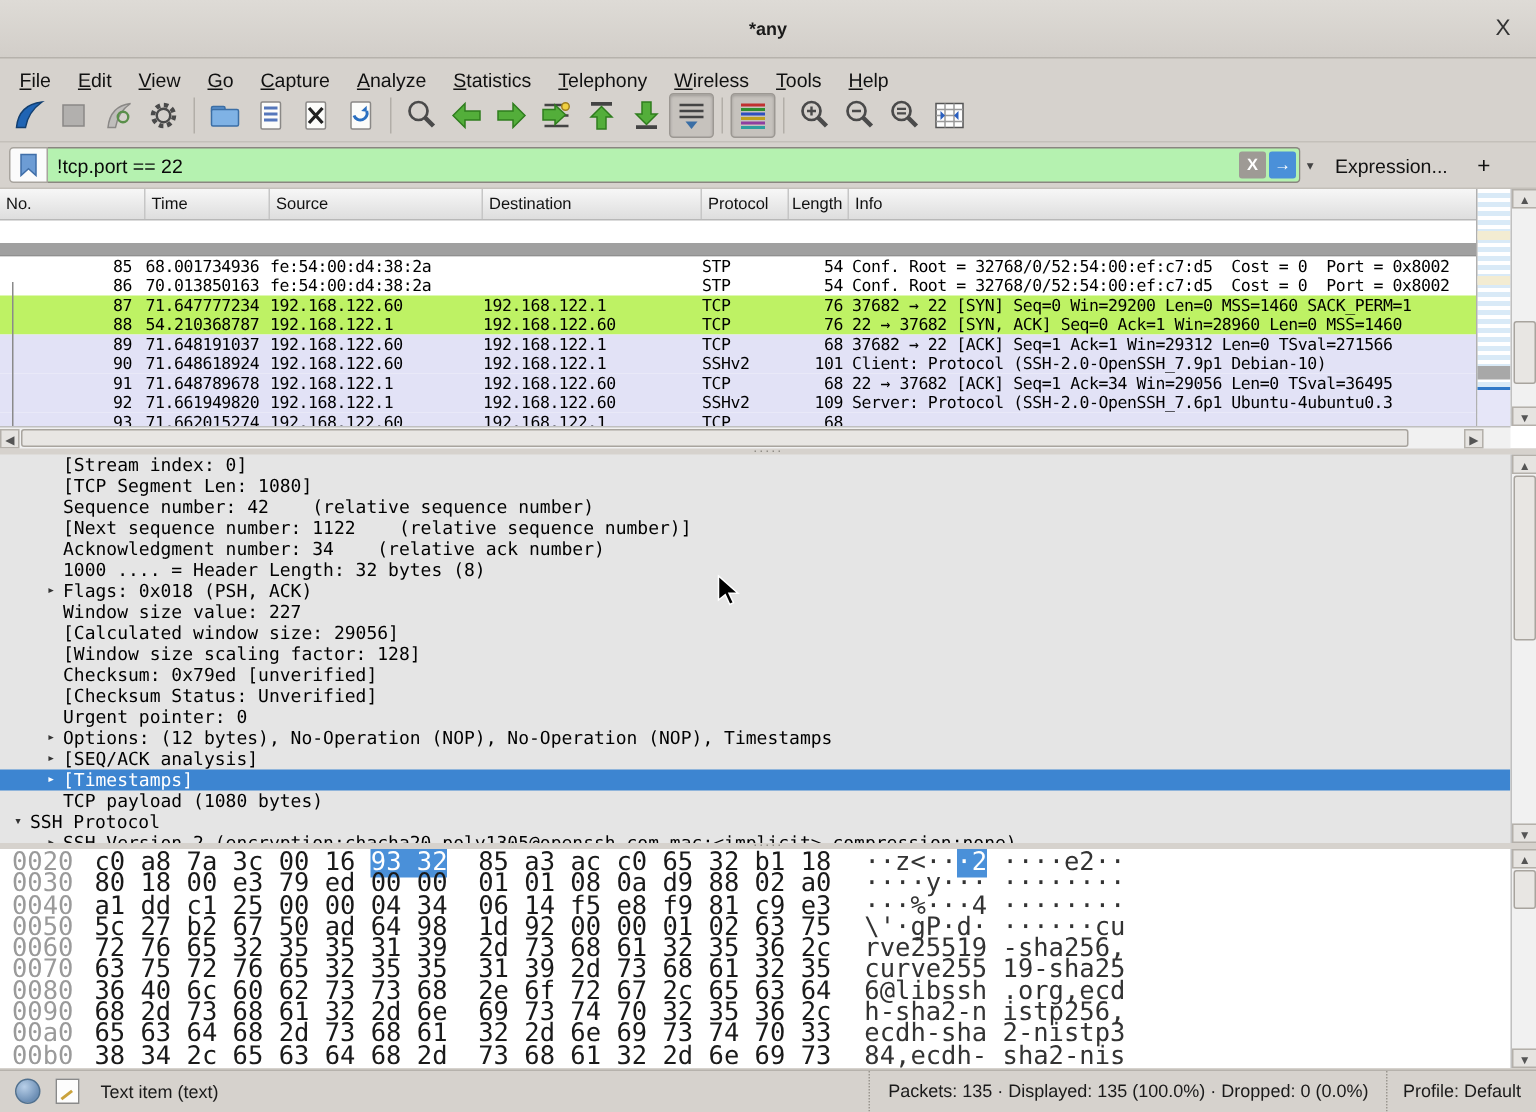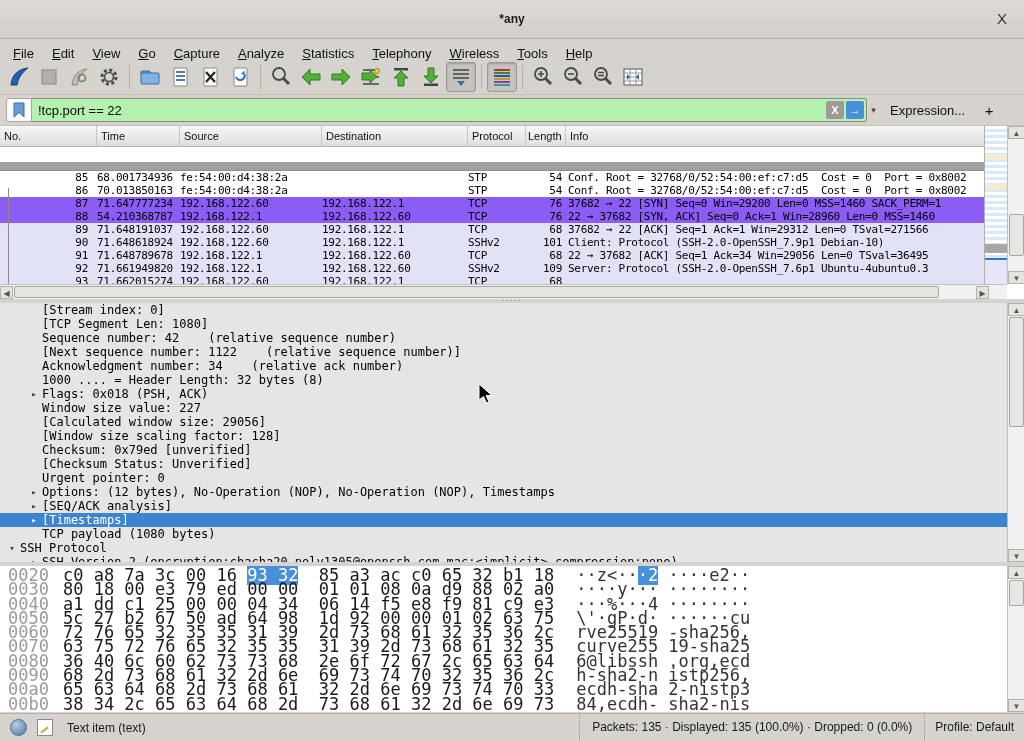--- a/index.html
+++ b/index.html
@@ -47,21 +47,21 @@
   #packetlist{left:0;top:126px;width:1024px;height:173px;background:#fff;}
   #pl-header{left:0;top:0;width:984px;height:20px;display:flex;
     background:linear-gradient(#f7f7f7,#dedede);border-bottom:1px solid #b8b8b8;}
   .pl-hcell{font-size:11px;color:#111;line-height:20px;padding-left:4px;box-sizing:border-box;
     border-right:1px solid #c6c6c6;overflow:hidden;white-space:nowrap;flex:0 0 auto;}
   #pl-rows{left:0;top:20px;width:984px;height:138px;overflow:hidden;
     font-family:"DejaVu Sans Mono",monospace;font-size:11px;letter-spacing:-0.3px;margin-top:16px;}
   #pl-sliver{height:8px;background:#a0a0a0;border-bottom:1px solid #909090;}
   .pl-row{height:13px;display:flex;white-space:pre;align-items:center;}
   .pl-row.white{background:#ffffff;color:#000;}
-  .pl-row.gray{background:#8b5cf6;color:#000;}
+  .pl-row.gray{background:#bef264;color:#000;}
   .pl-row.lavender{background:#e2e2f6;color:#000;}
   .pl-row.selected{background:#3179c8;color:#ffffff;}
   .c-no{width:97px;text-align:right;padding-right:9px;box-sizing:border-box;flex:0 0 auto;}
   .c-time{width:83px;flex:0 0 auto;overflow:hidden;}
   .c-src{width:142px;flex:0 0 auto;overflow:hidden;}
   .c-dst{width:146px;flex:0 0 auto;overflow:hidden;}
   .c-proto{width:58px;flex:0 0 auto;overflow:hidden;}
   .c-len{width:40px;text-align:right;padding-right:4px;box-sizing:border-box;flex:0 0 auto;}
   .c-info{flex:1;overflow:hidden;padding-left:2px;}
   #conv-bracket{left:8px;top:62px;width:1px;height:104px;background:#8a8a8a;}

